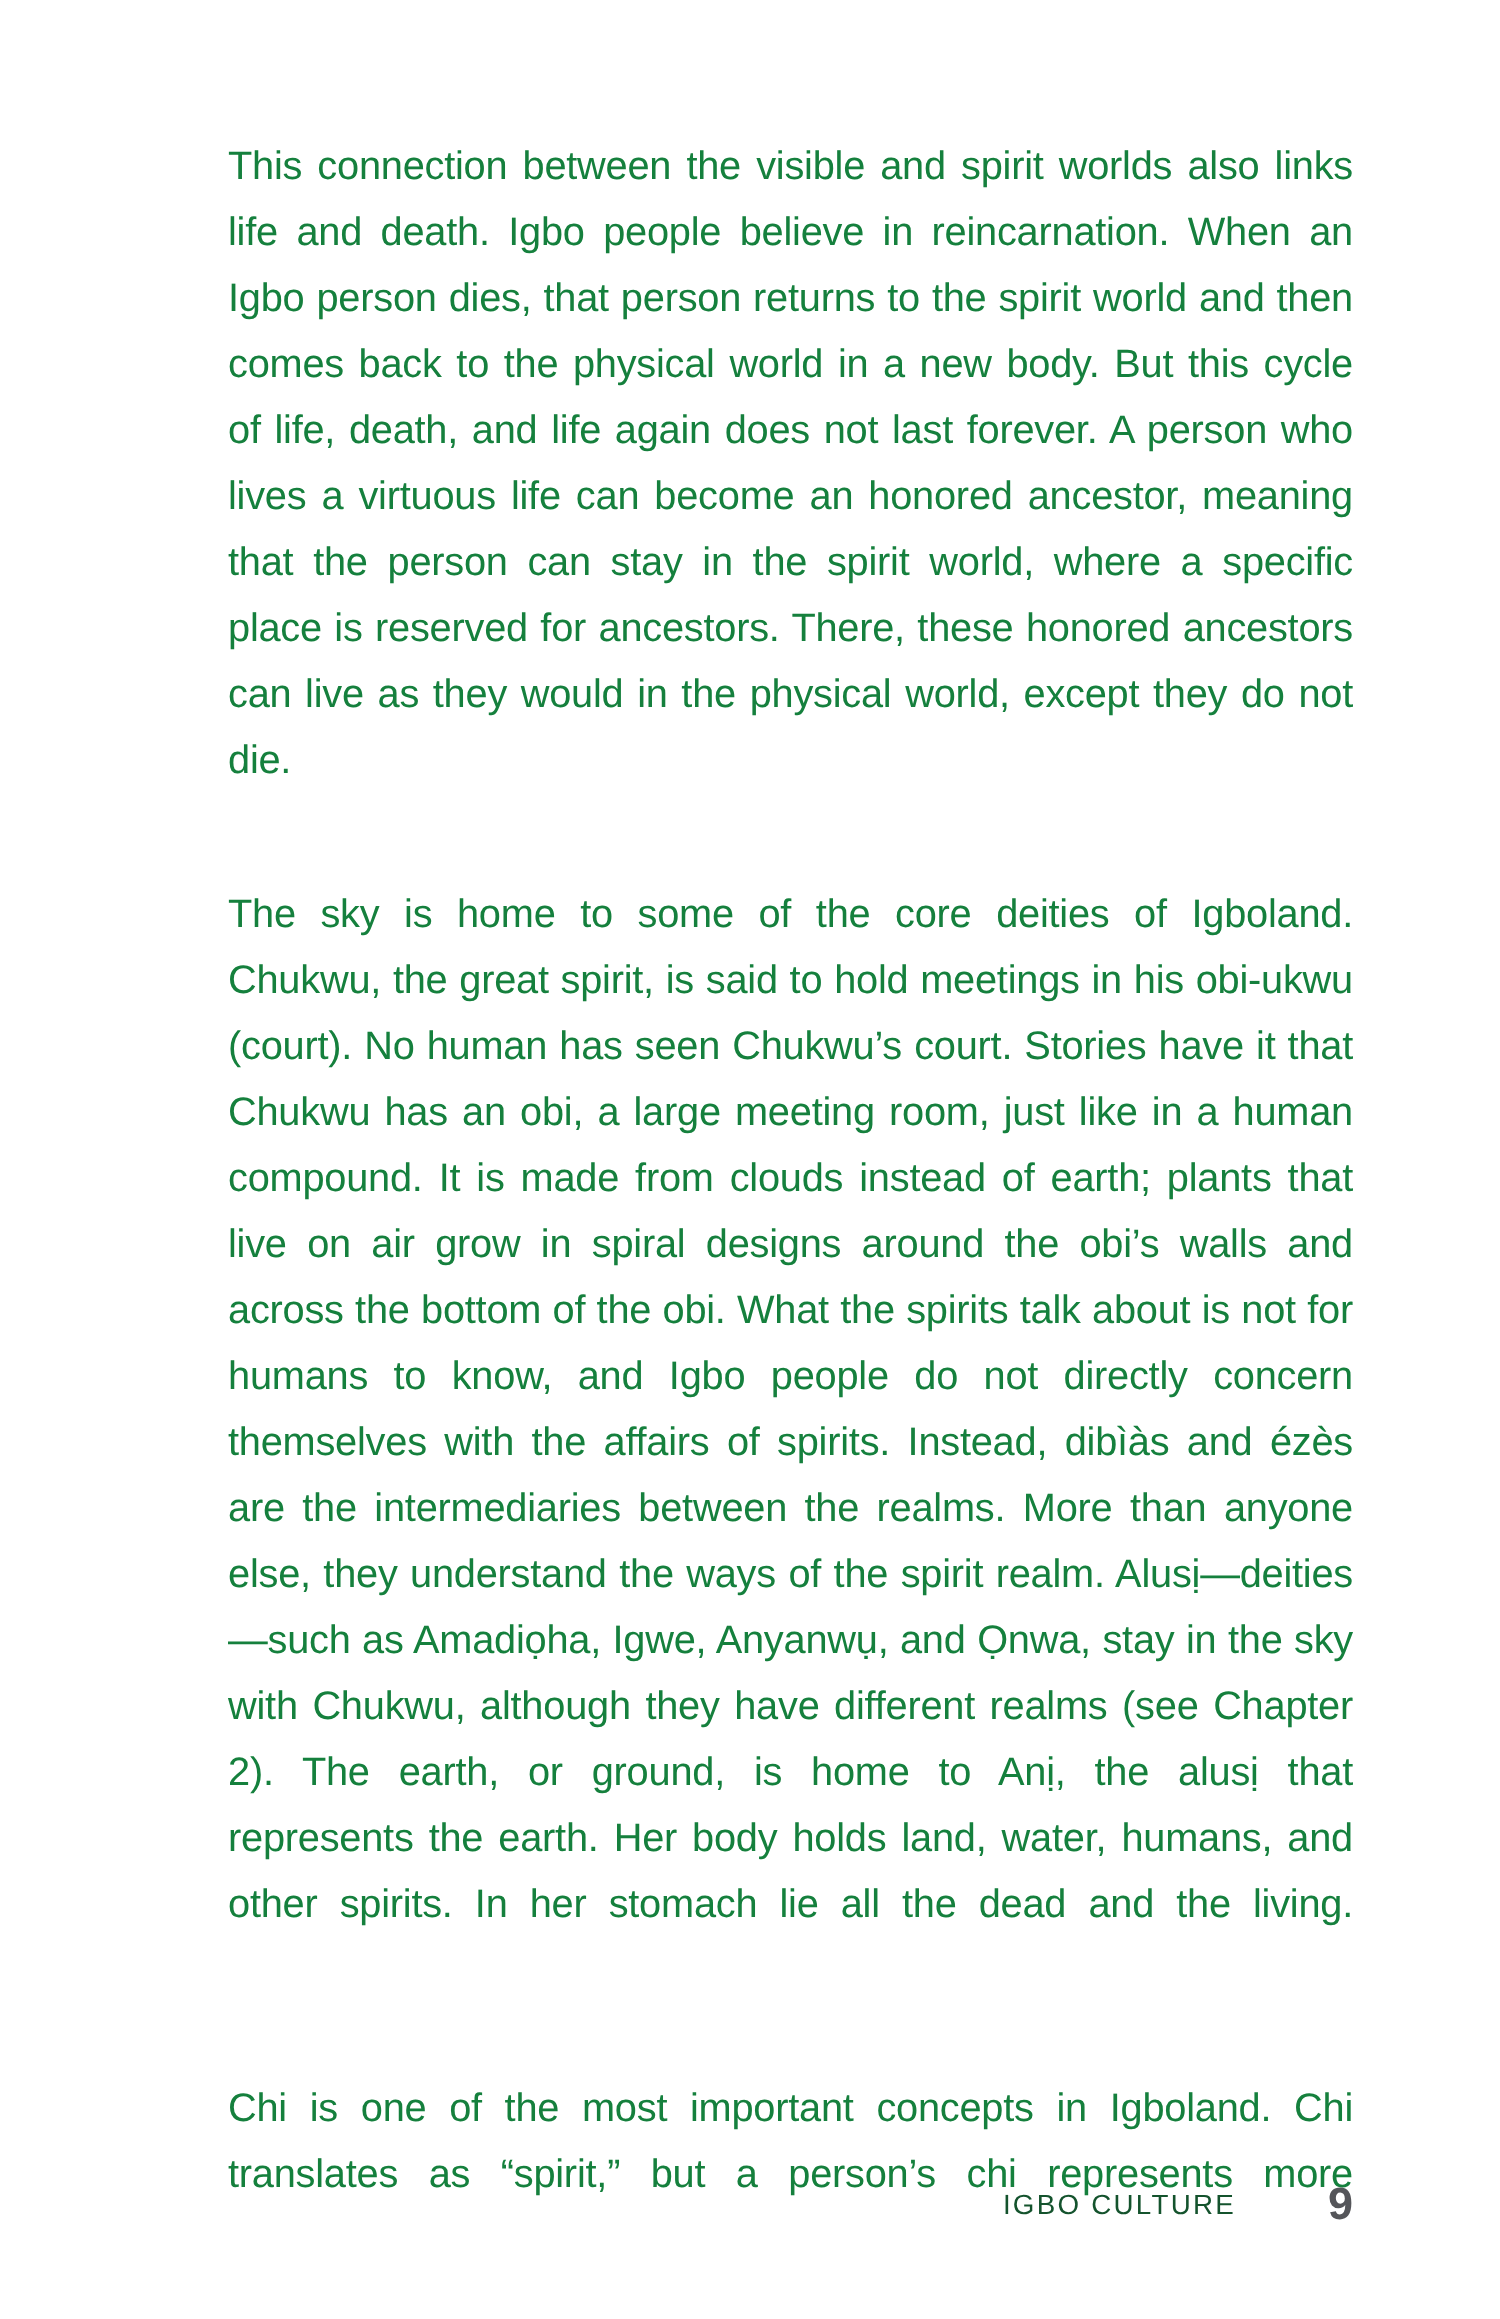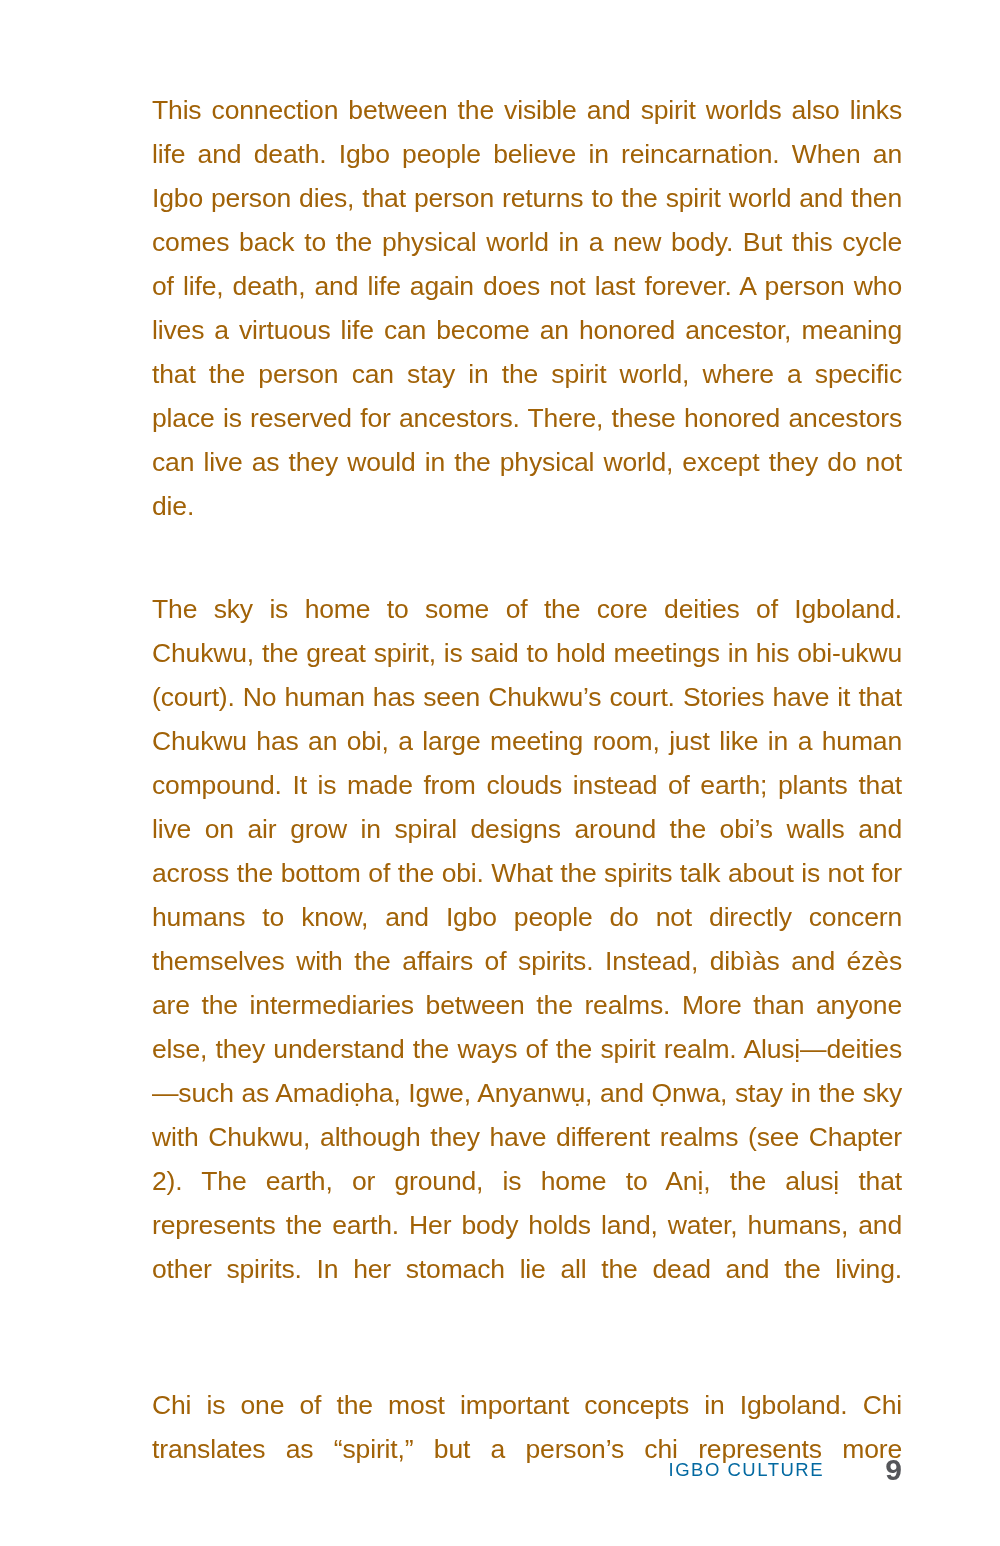--- a/index.html
+++ b/index.html
@@ -21,21 +21,21 @@
     position: absolute;
     left: 152px;
     top: 88px;
     width: 750px;
   }
 
   .body-paragraph {
     margin: 0 0 15px 0;
     font-size: 26.5px;
     line-height: 44px;
-    color: #a16207;
+    color: #15803d;
     text-align: justify;
     text-justify: inter-word;
     font-weight: 400;
     letter-spacing: -0.15px;
     word-spacing: 0.2px;
     -webkit-font-smoothing: antialiased;
   }
 
   .body-paragraph:last-child {
     margin-bottom: 0;
@@ -57,21 +57,21 @@
     height: 46px;
   }
 
   .footer-running-head {
     position: absolute;
     right: 78px;
     top: 6px;
     font-size: 18.5px;
     line-height: 24px;
     letter-spacing: 1.5px;
-    color: #0369a1;
+    color: #14532d;
     font-weight: 400;
     white-space: nowrap;
   }
 
   .footer-page-number {
     position: absolute;
     right: 0px;
     top: 0px;
     font-size: 30px;
     line-height: 36px;

